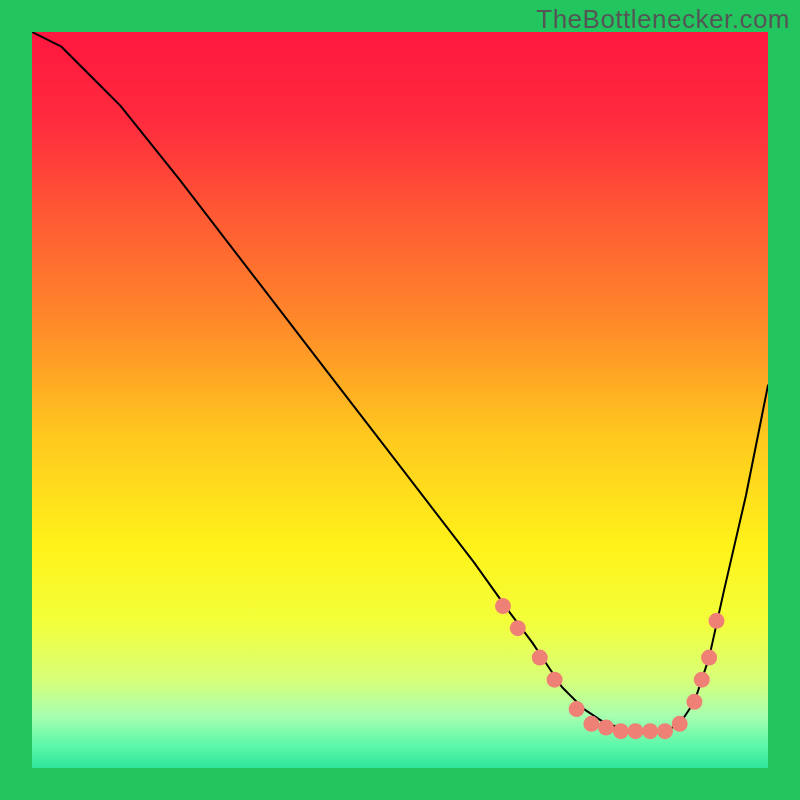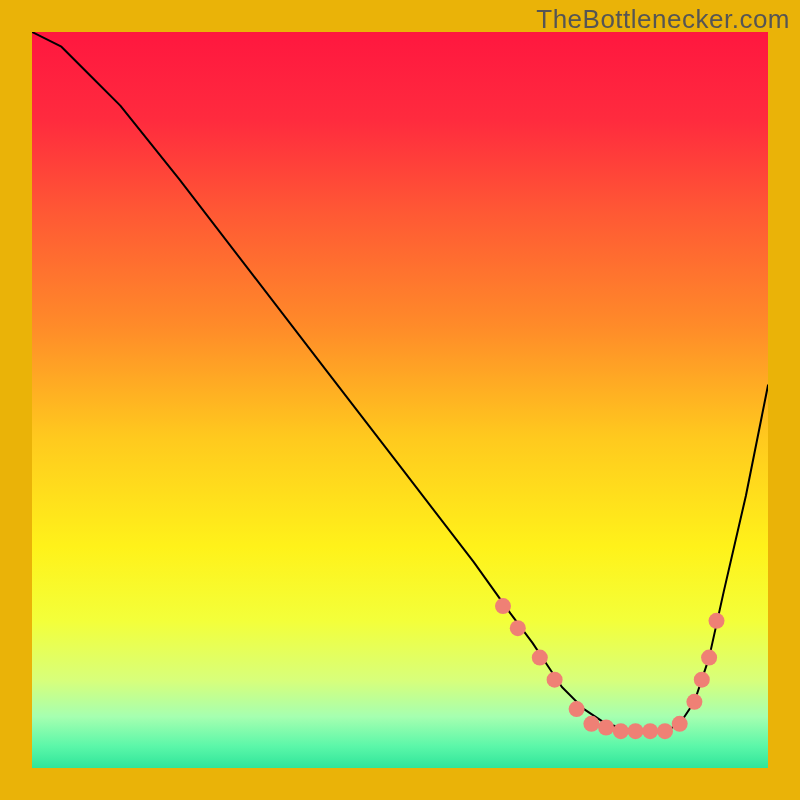--- a/index.html
+++ b/index.html
@@ -8,21 +8,21 @@
     width: 800px;
     height: 800px;
     background: #000;
     font-family: Arial, Helvetica, sans-serif;
     overflow: hidden;
   }
   .frame {
     position: relative;
     width: 800px;
     height: 800px;
-    background: #eab308;
+    background: #22c55e;
   }
   .watermark {
     position: absolute;
     top: 4px;
     right: 10px;
     color: #555;
     font-size: 26px;
     font-weight: 500;
     letter-spacing: 0.5px;
     z-index: 5;

